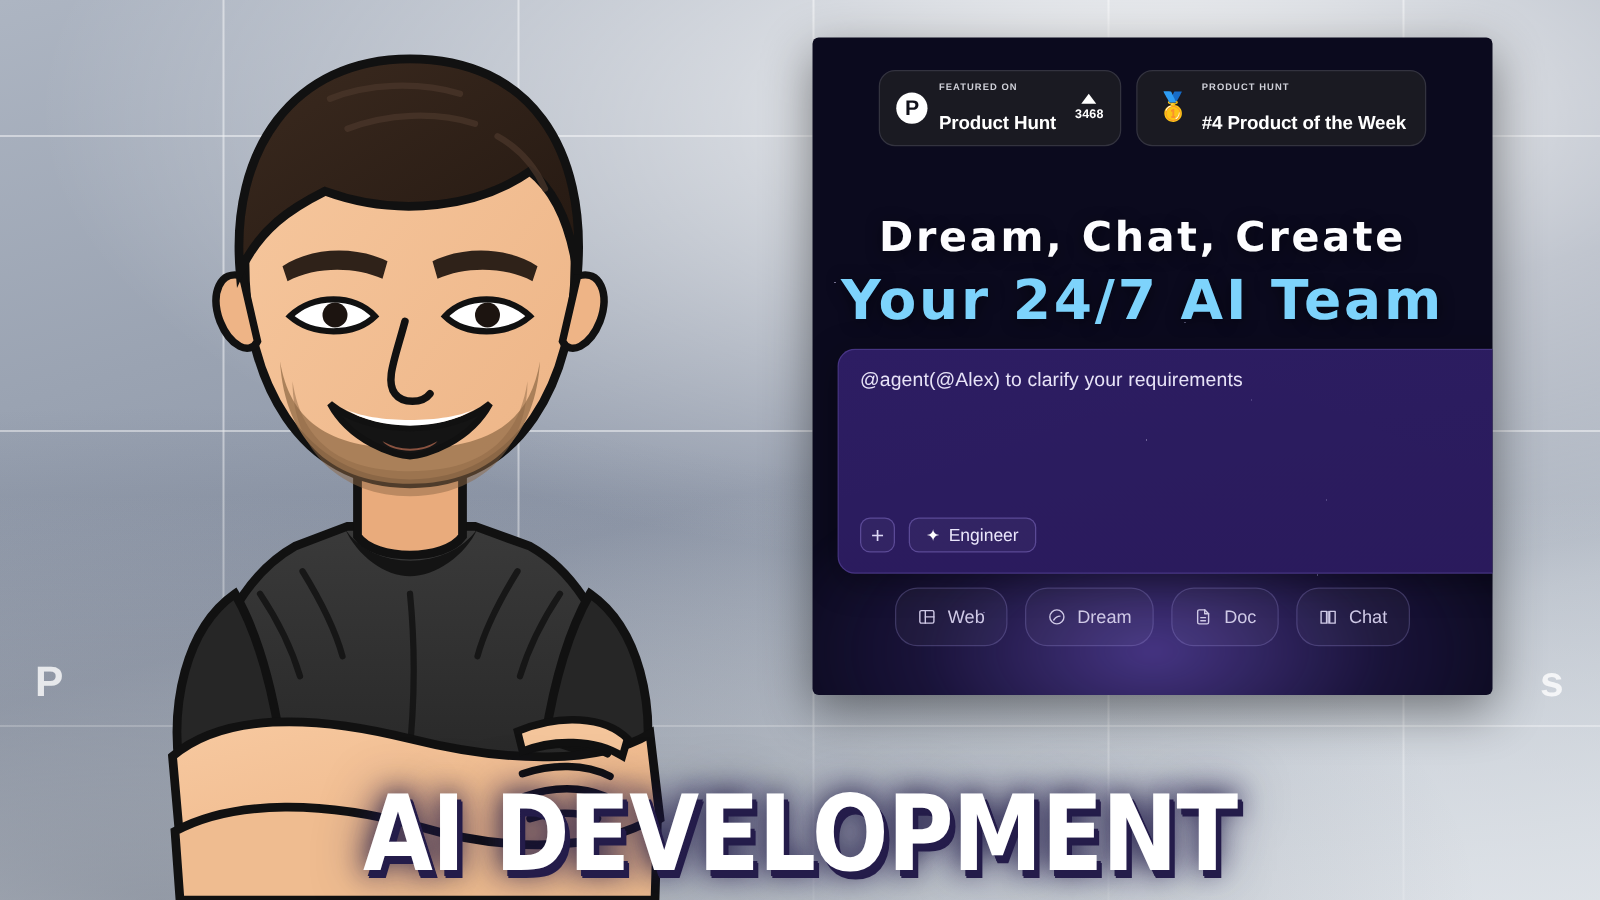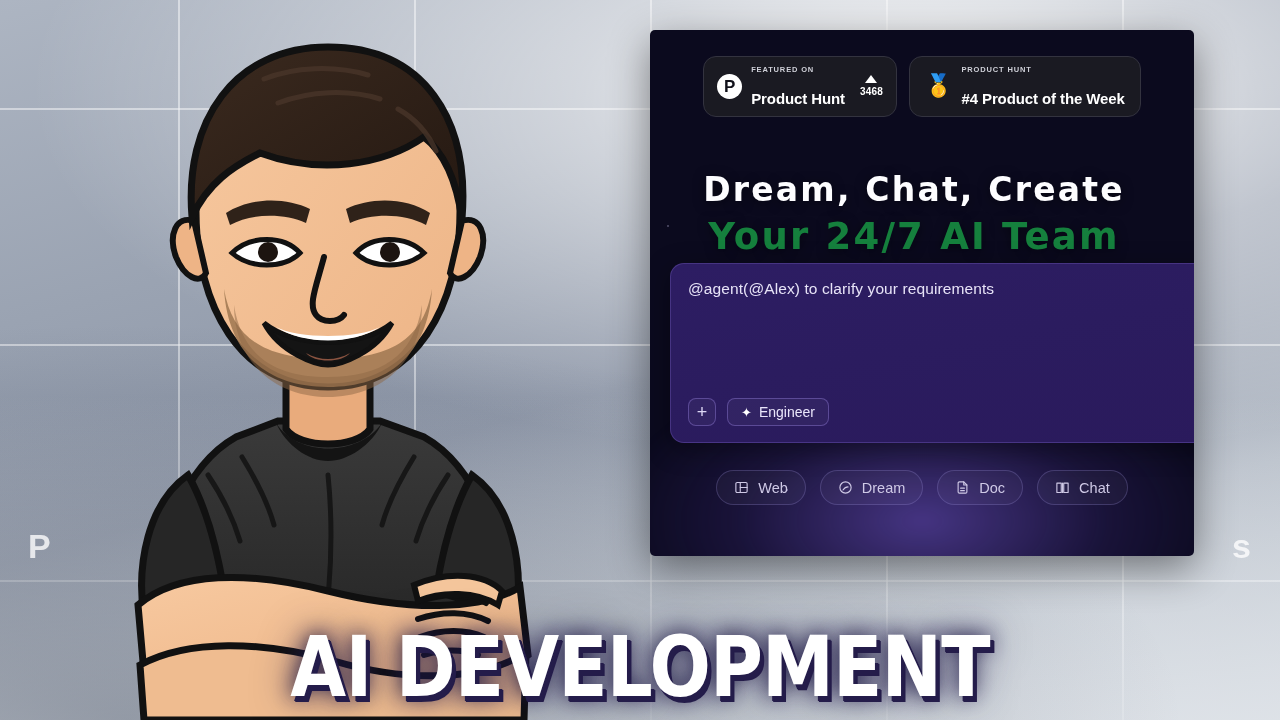--- a/index.html
+++ b/index.html
@@ -76,24 +76,24 @@
   .badge-vote{ display:flex; flex-direction:column; align-items:center; margin-left:6px; }
   .badge-vote .tri{ width:0;height:0;border-left:6px solid transparent;border-right:6px solid transparent;border-bottom:8px solid #ffffff; }
   .badge-vote .cnt{ font-size:10px; font-weight:700; color:#ffffff; margin-top:3px; letter-spacing:.2px; }
   .medal{ font-size:22px; line-height:1; }
 
   
   .headline{ position:absolute; top:128px; left:0; right:16px; text-align:center;margin-top:13px; }
   .h-line{ font-family:"DejaVu Sans", sans-serif; font-weight:700;
            letter-spacing:2.2px; line-height:1.18; }
   .h1{ font-size:33px; color:#fdfdff; text-shadow:0 2px 12px rgba(0,0,0,.5); }
-  .h2{ font-size:37px; color:#15803d; margin-top:5px; text-shadow:0 2px 12px rgba(0,0,0,.5); }
-
-  
-  .composer{ position:absolute; left:20px; top:233px; width:604px; height:180px;
+  .h2{ font-size:44px; color:#7dd3fc; margin-top:5px; text-shadow:0 2px 12px rgba(0,0,0,.5); }
+
+  
+  .composer{ position:absolute; left:20px; top:249px; width:604px; height:180px;
              background:linear-gradient(170deg, #2d1d63 0%, #2b1c5f 45%, #2a1a5c 100%);
              border:1px solid rgba(150,125,235,.26); border-radius:14px;
              box-shadow:0 6px 26px rgba(0,0,0,.35); overflow:hidden; }
   .composer-stars{ position:absolute; inset:0; opacity:.4;
        background-image:
          radial-gradient(1.3px 1.3px at 246px 72px, rgba(225,220,255,.9) 50%, transparent 51%),
          radial-gradient(1px 1px at 120px 150px, rgba(215,210,255,.7) 50%, transparent 51%),
          radial-gradient(1.1px 1.1px at 390px 120px, rgba(215,210,255,.6) 50%, transparent 51%),
          radial-gradient(1px 1px at 330px 40px, rgba(215,210,255,.5) 50%, transparent 51%);
   }
@@ -109,21 +109,21 @@
               display:flex; align-items:center; gap:7px;
               color:#eae6fb; font-size:14px; }
   .spark{ font-size:13px; color:#ffffff; line-height:1; }
   .send-btn{ position:absolute; right:15px; bottom:13px; width:33px; height:33px;
              border-radius:9px; background:rgba(255,255,255,.07);
              display:flex; align-items:center; justify-content:center; }
   .send-btn svg{ width:16px; height:16px; }
 
   
   .quick{ position:absolute; left:0; right:0; top:440px; display:flex; gap:14px; justify-content:center; }
-  .qbtn{ height:35px; border-radius:18px; padding:0 17px;
+  .qbtn{ height:47px; border-radius:18px; padding:0 17px;
          border:1px solid rgba(160,145,225,.26); background:rgba(255,255,255,.035);
          display:flex; align-items:center; gap:9px;
          color:#cfc9e6; font-size:14.5px; }
   .qbtn svg{ width:15px; height:15px; flex:none; }
 
   
   .bigtitle{ position:absolute; left:0; right:0; bottom:14px; text-align:center;
              font-family:"DejaVu Sans", sans-serif;
              font-size:84px; font-weight:700; color:#ffffff;
              letter-spacing:-1px; line-height:.92;

